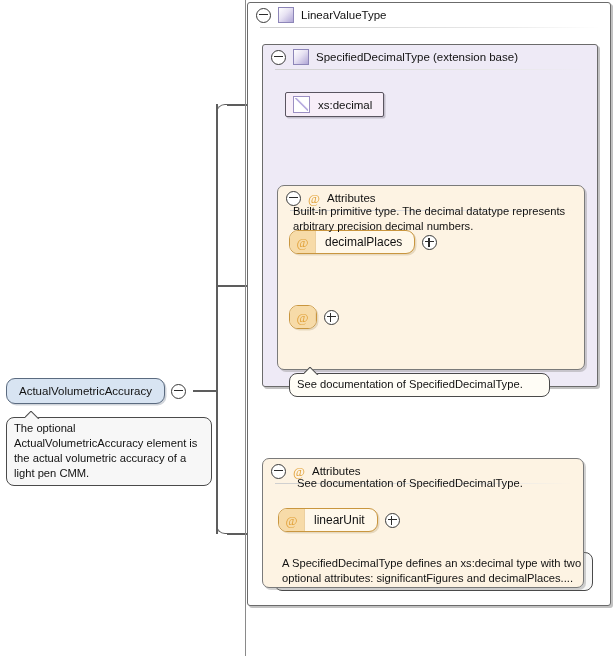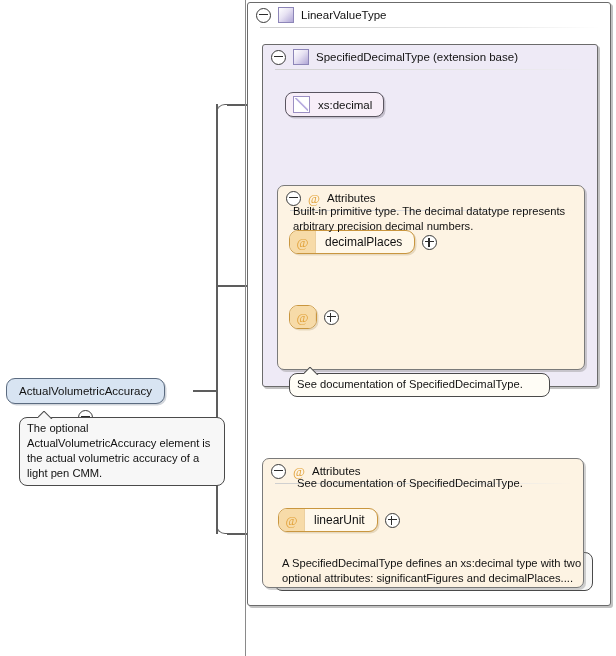--- a/index.html
+++ b/index.html
@@ -97,21 +97,21 @@
 
   .group-title { font-size: 11.5px; color: #111; white-space: nowrap; }
 
   
   .xsd-node {
     display: flex;
     align-items: center;
     gap: 8px;
     background: #f7eef8;
     border: 1.4px solid #5a5560;
-    border-radius: 8px;
+    border-radius: 2px;
     padding: 0 11px 0 7px;
     height: 25px;
     box-shadow: 1.5px 1.5px 0 rgba(130,125,140,0.4);
   }
   .xsd-icon {
     width: 15px; height: 15px;
     border: 1.2px solid #9b8fc2;
     background: #ffffff;
     position: relative;
     flex: 0 0 auto;
@@ -225,29 +225,29 @@
 
   <div class="ln ln-h abs" style="left:216px; top:285px; width:72px;"></div>
 
   <div class="corner corner-bl abs" style="left:216px; top:522px; width:12px; height:12px;"></div>
   <div class="ln ln-h abs" style="left:227px; top:533px; width:60px;"></div>
 
   <div class="ln ln-v abs" style="left:245px; top:0px; height:656px; background:#8a8a8a; width:1.4px;"></div>
 </div>
 
 <div class="abs" style="left:6px; top:378px;">
-  <div style="display:flex; align-items:center; gap:6px;flex-direction:column;">
+  <div style="display:flex; align-items:center; gap:6px;">
     <div class="elem-node">
       <span class="elem-label">ActualVolumetricAccuracy</span>
     </div>
     <div class="pm-circle"></div>
   </div>
 </div>
 
-<div class="callout white abs" style="left:6px; top:417px; width:206px;margin-left:13px;">
+<div class="callout white abs" style="left:6px; top:417px; width:206px;">
   <span class="nub" style="left:18px;"></span>
   <span class="txt">The optional ActualVolumetricAccuracy element is the actual volumetric accuracy of a light pen CMM.</span>
 </div>
 
 <div class="group-box group-purple-outer abs" style="left:247px; top:2px; width:364px; height:604px;">
   <div class="group-header">
     <div class="pm-circle"></div>
     <div class="type-square"></div>
     <span class="group-title">LinearValueType</span>
   </div>

